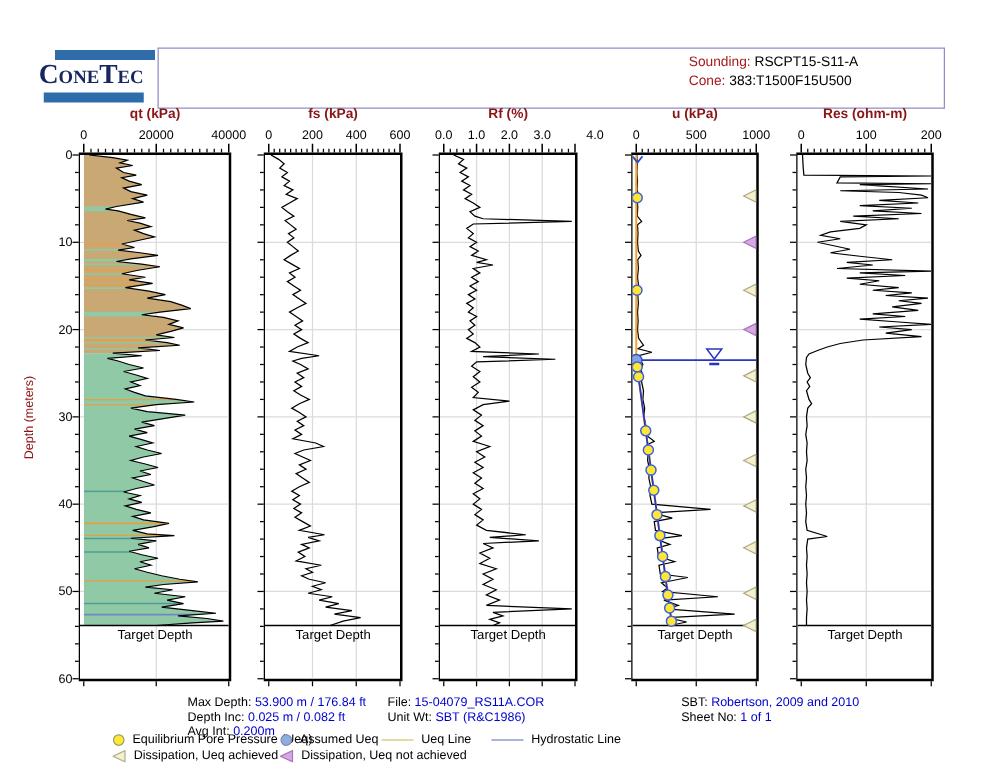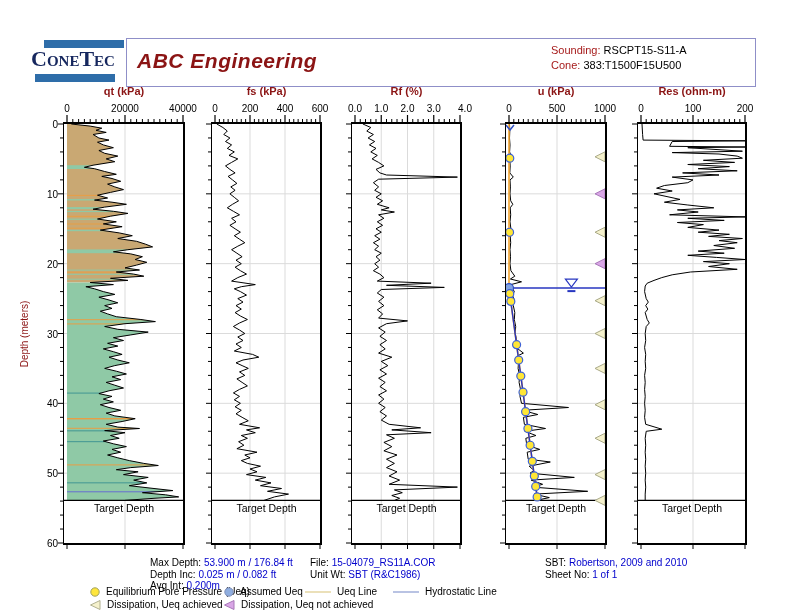--- a/index.html
+++ b/index.html
@@ -41,21 +41,20 @@
 </head>
 <body>
 
 <div class="logo">
   <div class="lbar t"></div>
   <div class="ltext">ConeTec</div>
   <div class="lbar b"></div>
 </div>
 
 <div class="hdrbox">
-  <div class="company">ABC Engineering</div>
   <div class="hfields hf-right">
     <div><span class="hlab">Sounding:</span> <span class="hval">RSCPT15-S11-A</span></div>
     <div><span class="hlab">Cone:</span> <span class="hval">383:T1500F15U500</span></div>
   </div>
 </div>
 
 <div id="plot">
     <div class="ptitle" style="left: 53px; width: 142px; text-align: center;">qt (kPa)</div>
     <div class="tlab" style="left: 37px;">0</div>
     <div class="tlab" style="left: 95px;">20000</div>
@@ -122,21 +121,21 @@
         <line x1="0" x2="108" y1="376.40166666666664" y2="376.40166666666664" stroke="#000" stroke-width="1.2"></line>
         <polyline points="4.8,0.0 10.9,3.5 15.3,7.0 11.8,10.5 17.9,14.0 13.5,17.5 19.6,20.9 15.3,24.4 22.3,27.9 17.0,31.4 25.8,34.9 19.6,38.4 13.5,41.9 17.9,45.4 23.1,48.9 16.1,52.4 20.5,55.9 24.9,59.4 18.8,62.9 23.1,66.3 17.9,69.8 22.3,73.3 26.6,76.8 20.5,80.3 15.3,83.8 21.4,87.3 27.5,90.8 19.6,94.3 24.0,97.8 17.9,101.3 23.1,104.8 28.4,108.2 22.3,111.7 27.5,115.2 32.8,118.7 25.8,122.2 19.6,125.7 24.9,129.2 30.1,132.7 24.0,136.2 29.3,139.7 23.1,143.2 28.4,146.7 34.5,150.1 25.8,153.6 19.6,157.1 43.3,160.6 29.3,162.7 22.3,164.8 28.4,167.6 34.5,171.1 25.8,174.6 31.0,178.1 24.0,181.6 29.3,185.1 23.1,188.6 28.4,192.0 35.4,195.5 27.5,199.0 21.4,202.5 27.5,206.0 32.8,209.5 25.8,213.0 31.0,216.5 24.0,220.0 29.3,223.5 22.3,227.0 40.6,230.4 46.8,233.2 31.0,236.0 24.0,238.8 30.1,241.6 36.3,244.4 27.5,247.9 32.8,251.4 24.9,254.9 30.1,258.4 35.4,261.9 27.5,265.4 21.4,268.9 27.5,272.4 22.3,275.8 28.4,279.3 23.1,282.8 29.3,286.3 24.0,289.8 30.1,293.3 36.3,296.8 27.5,300.3 47.6,303.8 34.5,305.9 43.3,308.7 29.3,311.5 35.4,314.3 26.6,317.7 31.9,321.2 24.9,324.7 45.0,328.2 32.8,331.0 38.0,333.8 29.3,336.6 35.4,339.4 48.5,342.2 38.0,345.0 45.0,347.8 34.5,350.6 53.8,353.4 43.3,356.1 59.0,358.9 48.5,361.7 69.5,364.5 55.5,367.3 76.5,370.1 62.5,372.9 52.0,376.4" fill="none" stroke="#000000" stroke-width="1"></polyline>
       </svg>
     </div>
     <div class="tgt" style="left: 211px; width: 111px; top: 502.402px;">Target Depth</div>
     <div class="ptitle" style="left: 341px; width: 131px;">Rf (%)</div>
     <div class="tlab" style="left: 325px;">0.0</div>
     <div class="tlab" style="left: 351.25px;">1.0</div>
     <div class="tlab" style="left: 377.5px;">2.0</div>
     <div class="tlab" style="left: 403.75px;">3.0</div>
-    <div class="tlab" style="left: 435px;">4.0</div>
+    <div class="tlab" style="left: 446px;">4.0</div>
     <div class="panel" style="left: 351px; width: 108px; height: 419px;">
       <svg width="108" height="419">
         <line x1="0" x2="108" y1="69.83333333333333" y2="69.83333333333333" stroke="#DBDBDB" stroke-width="1"></line>
         <line x1="0" x2="108" y1="139.66666666666666" y2="139.66666666666666" stroke="#DBDBDB" stroke-width="1"></line>
         <line x1="0" x2="108" y1="209.5" y2="209.5" stroke="#DBDBDB" stroke-width="1"></line>
         <line x1="0" x2="108" y1="279.3333333333333" y2="279.3333333333333" stroke="#DBDBDB" stroke-width="1"></line>
         <line x1="0" x2="108" y1="349.1666666666667" y2="349.1666666666667" stroke="#DBDBDB" stroke-width="1"></line>
         <line x1="29.25" x2="29.25" y1="0" y2="419" stroke="#DBDBDB" stroke-width="1"></line>
         <line x1="55.5" x2="55.5" y1="0" y2="419" stroke="#DBDBDB" stroke-width="1"></line>
         <line x1="81.75" x2="81.75" y1="0" y2="419" stroke="#DBDBDB" stroke-width="1"></line>

